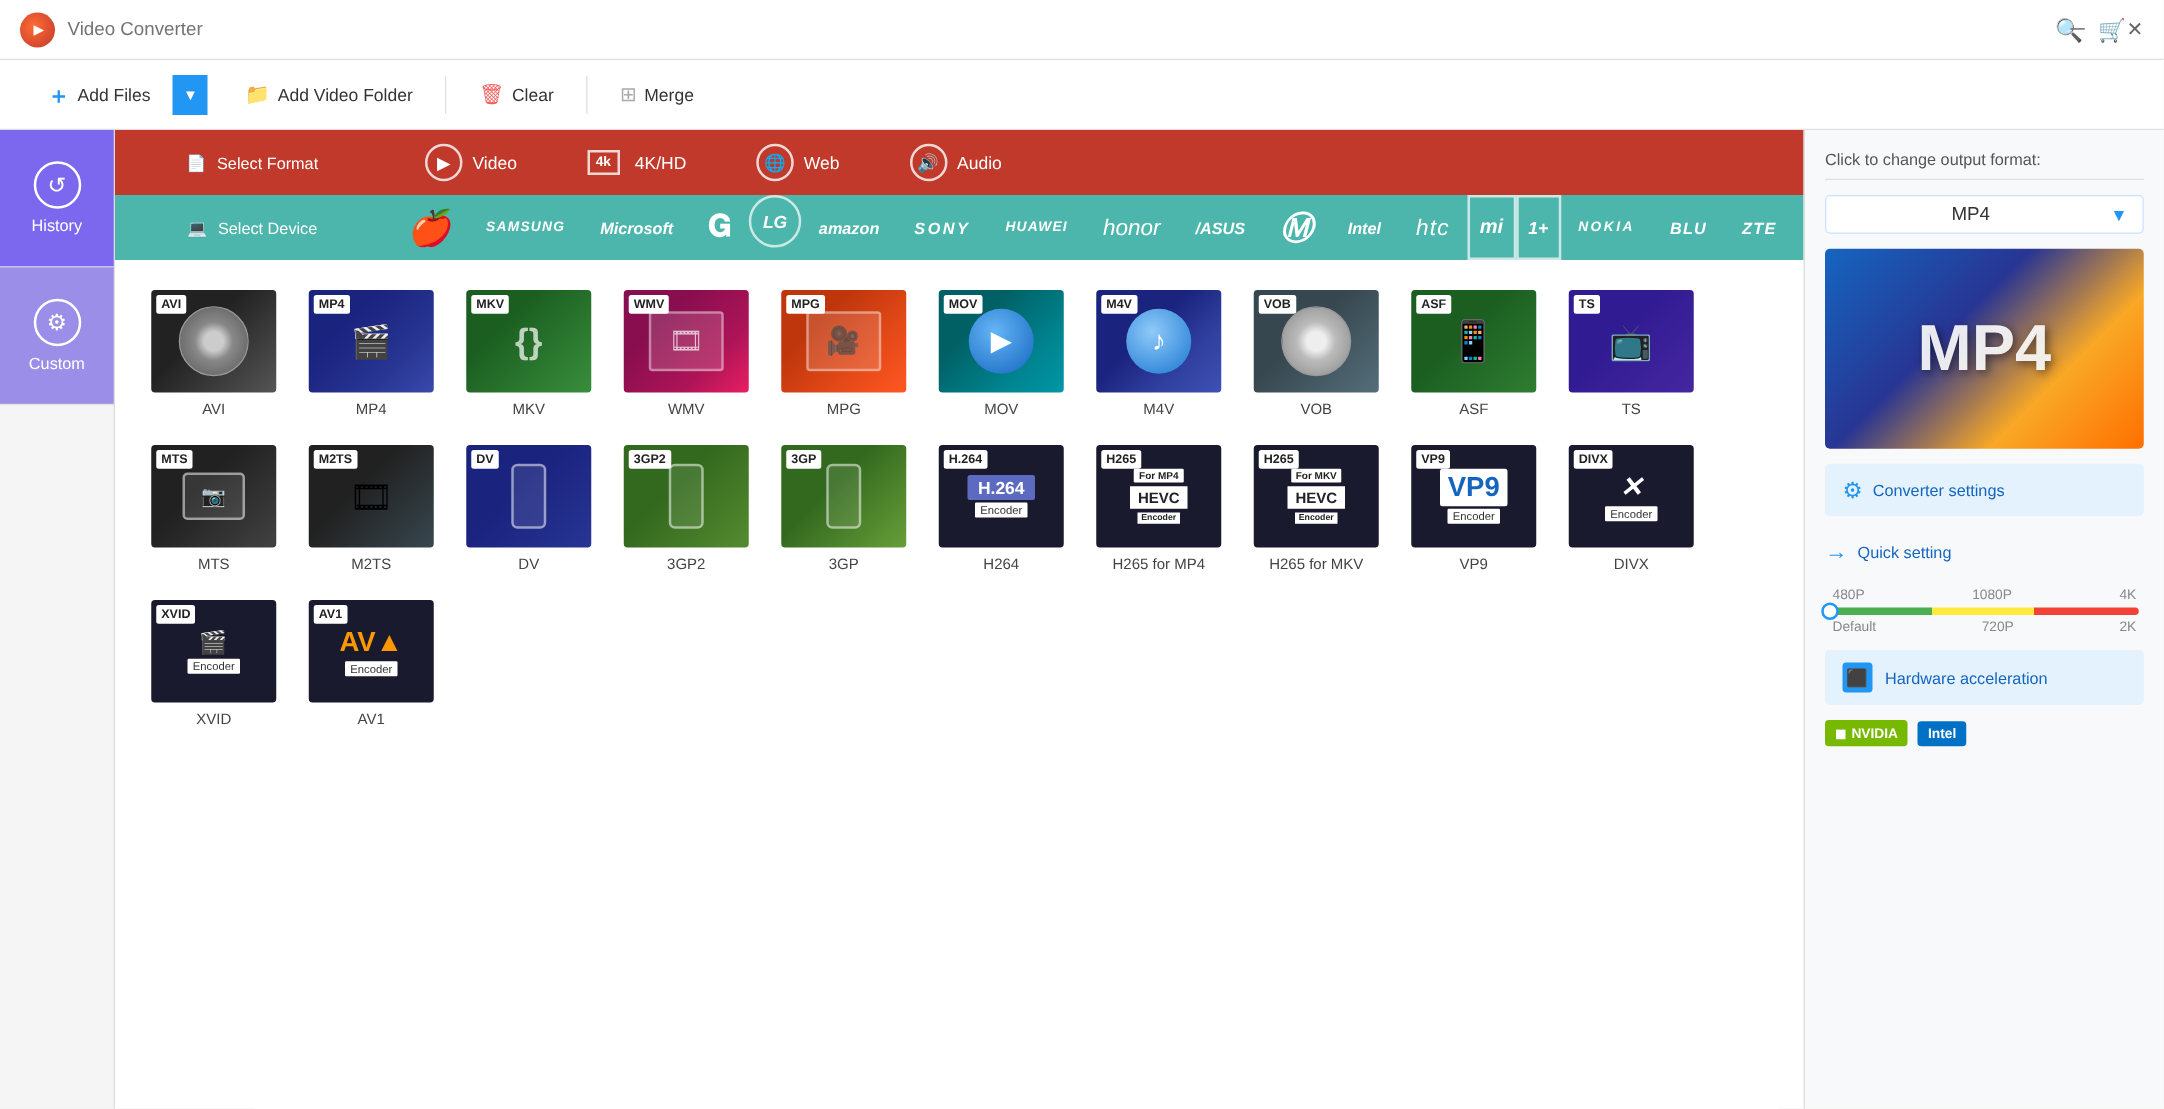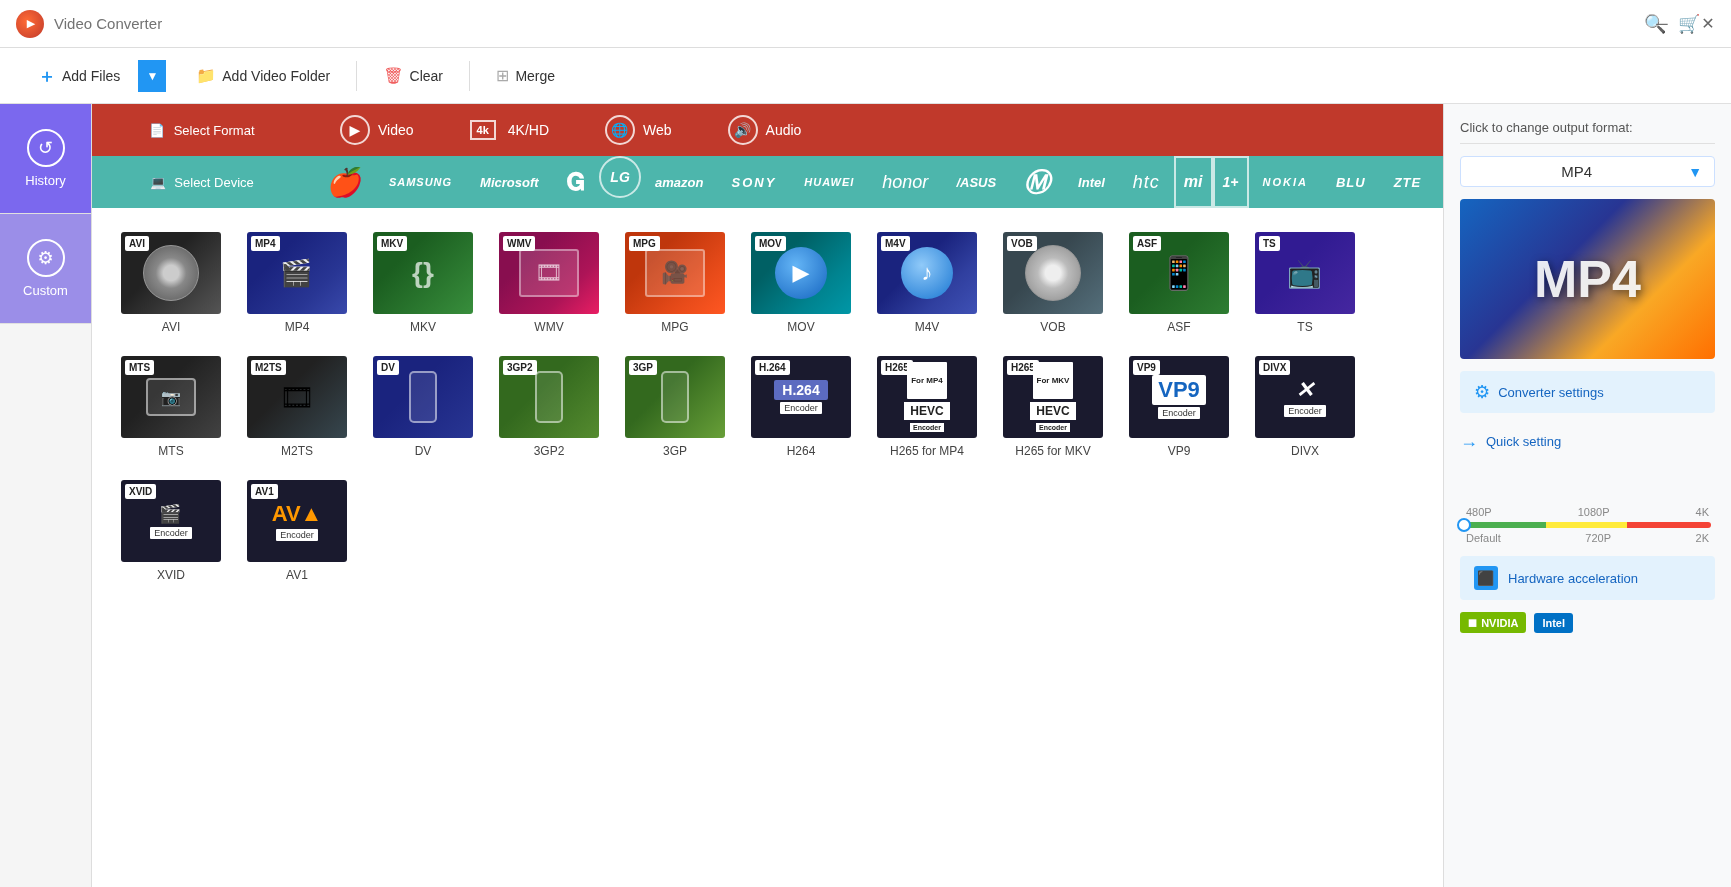--- a/index.html
+++ b/index.html
@@ -258,21 +258,21 @@
     .thumb-music-circle {
       width: 52px; height: 52px;
       border-radius: 50%;
       background: radial-gradient(circle at 40% 35%, #90caf9, #1976d2);
       display: flex; align-items: center; justify-content: center;
       font-size: 22px; color: #fff;
     }
     .thumb-hevc-box {
       display: flex; flex-direction: column; align-items: center; gap: 2px;
     }
-    .hevc-label { background: #fff; color: #222; font-size: 8px; font-weight: bold; padding: 14px 4px; border-radius: 1px; }
+    .hevc-label { background: #fff; color: #222; font-size: 8px; font-weight: bold; padding: 1px 4px; border-radius: 1px; }
     .hevc-encoder { background: #fff; color: #222; font-size: 7px; font-weight: bold; padding: 1px 3px; }
     .vp9-box {
       background: #fff;
       color: #1565c0;
       font-size: 22px; font-weight: 900;
       padding: 2px 6px; border-radius: 2px;
     }
 
     
     .right-panel {
@@ -323,21 +323,21 @@
     .quick-btn {
       display: flex; align-items: center; gap: 8px;
       background: transparent; border: none;
       padding: 6px 0; cursor: pointer;
       font-size: 13px; color: #1565c0;
       width: 100%;
     }
     .quick-icon { font-size: 18px; color: #2196F3; }
 
     
-    .quality-slider-container { padding: 0 4px; margin-top: 36px; }
+    .quality-slider-container { padding: 0 4px; }
     .quality-labels-top {
       display: flex; justify-content: space-between;
       font-size: 11px; color: #888;
       margin-bottom: 4px;
       padding: 0 2px;
     }
     .quality-track {
       height: 6px;
       border-radius: 3px;
       background: linear-gradient(to right, #4caf50 0%, #4caf50 33%, #ffeb3b 33%, #ffeb3b 66%, #f44336 66%, #f44336 100%);

